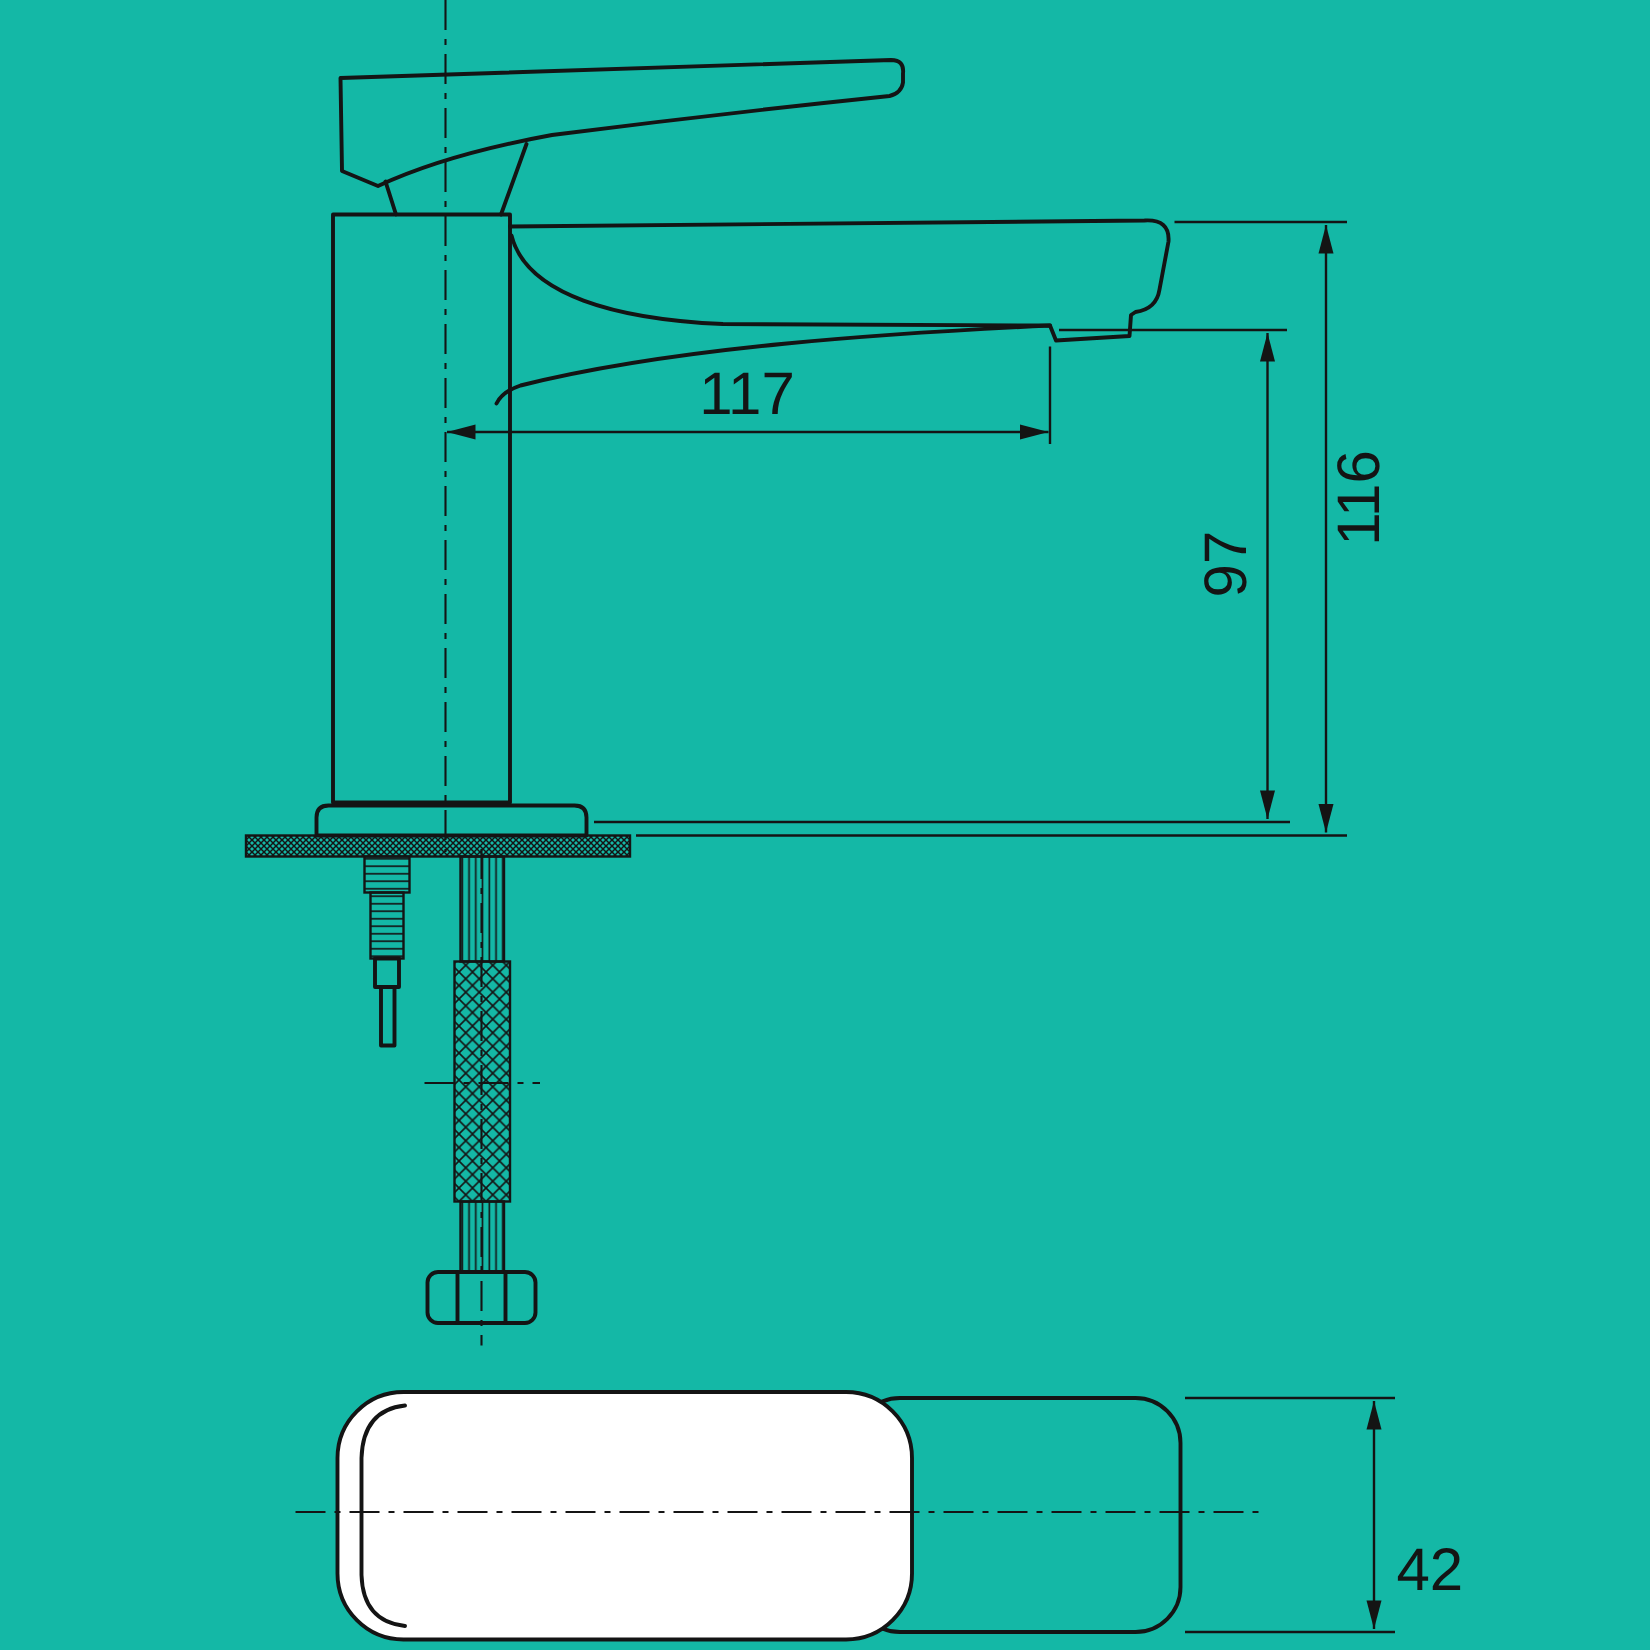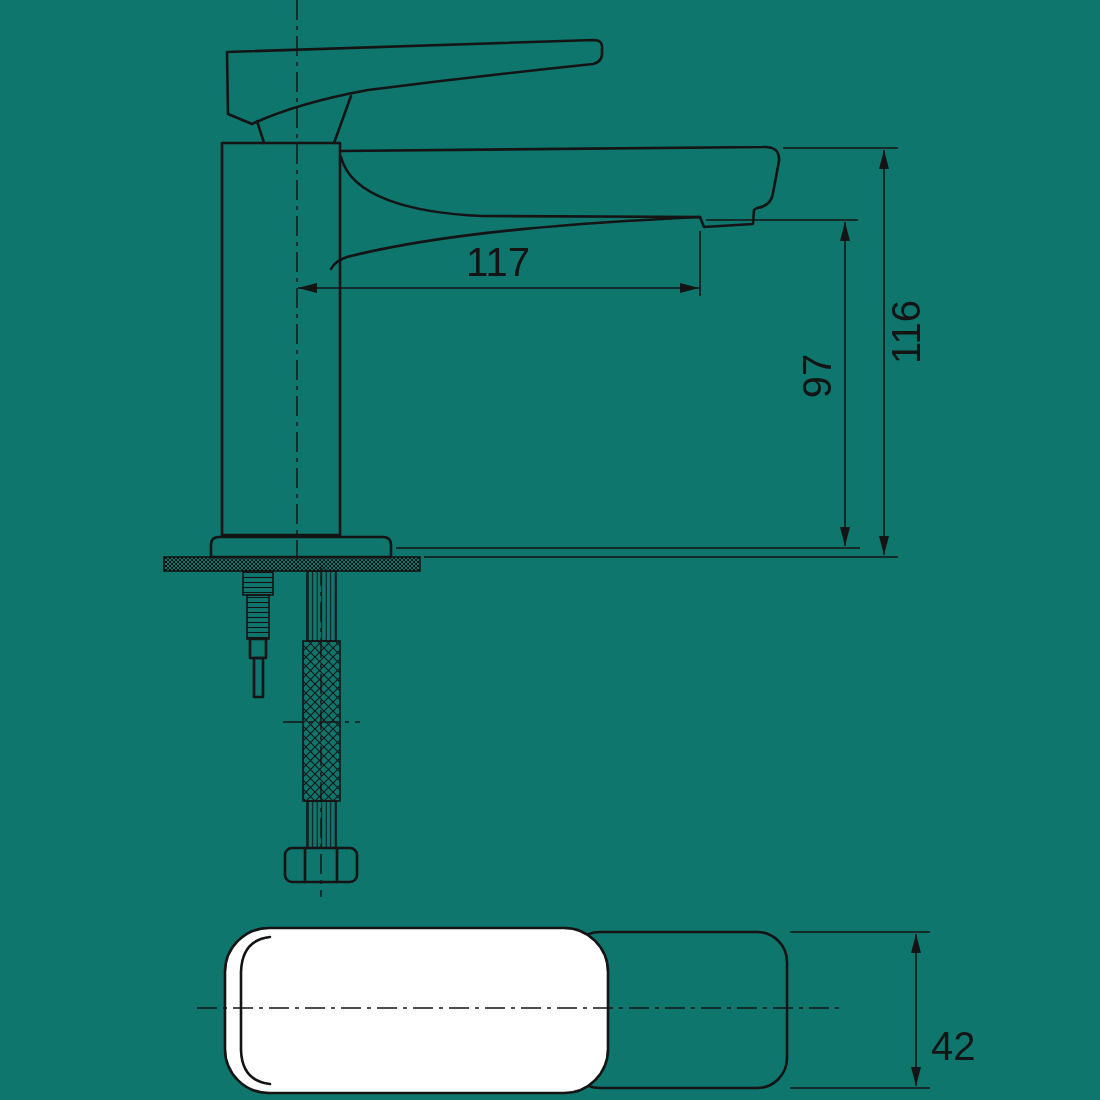--- a/index.html
+++ b/index.html
@@ -4,21 +4,21 @@
 <style>
   html, body {
     margin: 0;
     padding: 0;
     background: #ffffff;
   }
   .sheet {
     position: relative;
     width: 1100px;
     height: 1100px;
-    background: #0f766e;
+    background: #14b8a6;
     overflow: hidden;
   }
   svg { display: block; }
   svg text {
     font-family: "Liberation Sans", "DejaVu Sans", sans-serif;
     font-size: 40px;
     fill: currentColor;
   }
   .obj {
     fill: none;

